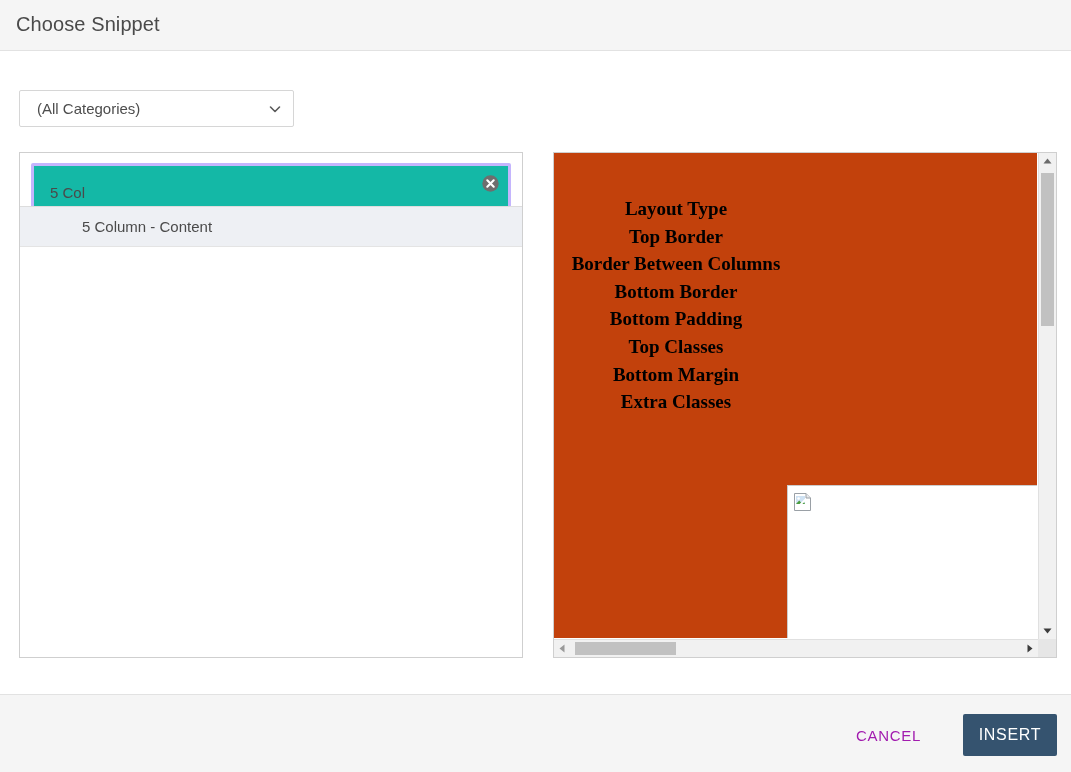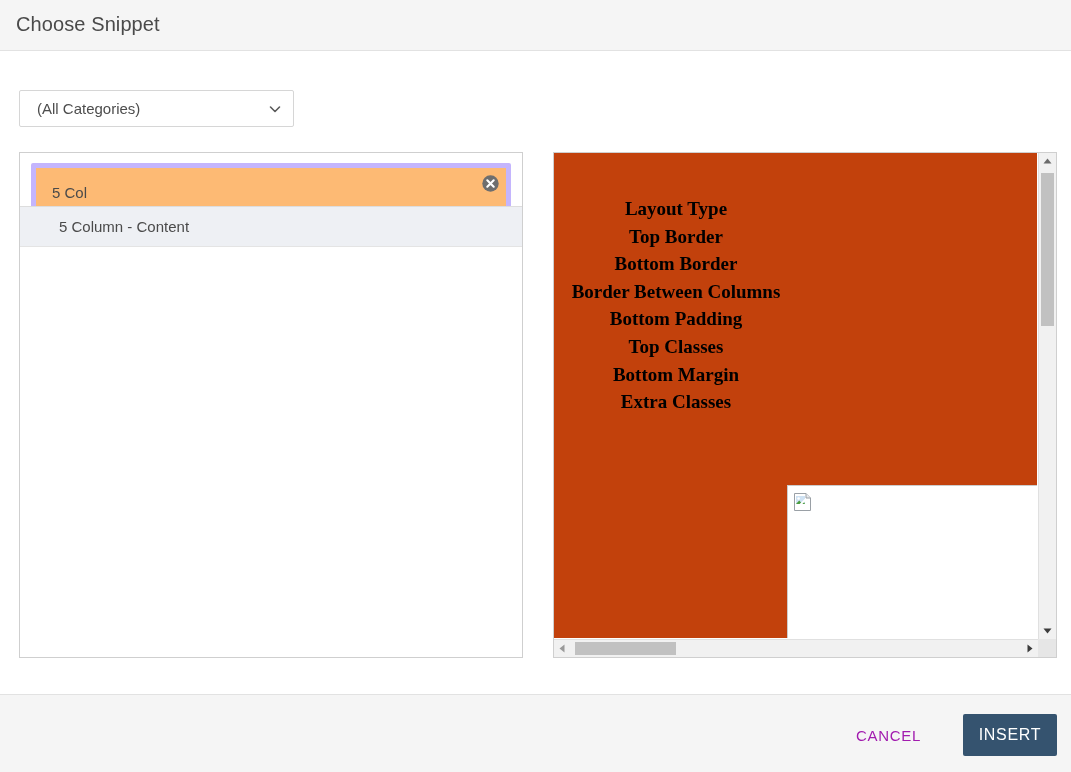--- a/index.html
+++ b/index.html
@@ -77,23 +77,23 @@
   }
   .search-row {
     position: relative;
     height: 52px;
     padding: 10px 11px 0 11px;
     background: #ffffff;
   }
   .search-input {
     width: 100%;
     height: 58px;
-    border: 5px solid #c4b5fd;
+    border: 3px solid #c4b5fd;
     border-radius: 2px;
-    background: #fdba74;
+    background: #14b8a6;
     padding: 0 40px 0 16px;
     font-family: "Liberation Sans", sans-serif;
     font-size: 15px;
     color: #4a4a4a;
     outline: none;
   }
   .clear-icon {
     position: absolute;
     right: 22px; top: 21px;
     width: 19px; height: 19px;
@@ -106,21 +106,21 @@
     left: 0; top: 53px;
     width: 502px;
     bottom: 0;
     background: #ffffff;
     overflow: hidden;
     border-top: 1px solid #dddddd;
   }
   .snippet-item {
     height: 40px;
     line-height: 40px;
-    padding: 0 0 0 39px;
+    padding: 0 0 0 62px;
     font-size: 15px;
     color: #4a4a4a;
     background: #ffffff;
     border-bottom: 1px solid #e4e4e4;
     cursor: pointer;
     white-space: nowrap;
     overflow: hidden;
     text-overflow: ellipsis;
   }
   .snippet-item.selected {
@@ -301,22 +301,22 @@
     </div>
   </div>
 
   <div class="preview-panel">
 
     <div class="preview-viewport">
       <div class="preview-content">
         <div class="preview-labels">
           <div class="preview-label">Layout Type</div>
           <div class="preview-label">Top Border</div>
+          <div class="preview-label">Border Between Columns</div>
           <div class="preview-label">Bottom Border</div>
-          <div class="preview-label">Border Between Columns</div>
           <div class="preview-label">Bottom Padding</div>
           <div class="preview-label">Top Classes</div>
           <div class="preview-label">Bottom Margin</div>
           <div class="preview-label">Extra Classes</div>
         </div>
 
         <div class="preview-image-box">
           <span class="broken-image-icon">
             <svg width="20" height="20" viewBox="0 0 20 20">
               <path d="M1.5 1.5 H13 L17.5 6 V18.5 H1.5 Z" fill="#ffffff" stroke="#9aa0a6" stroke-width="1"></path>

